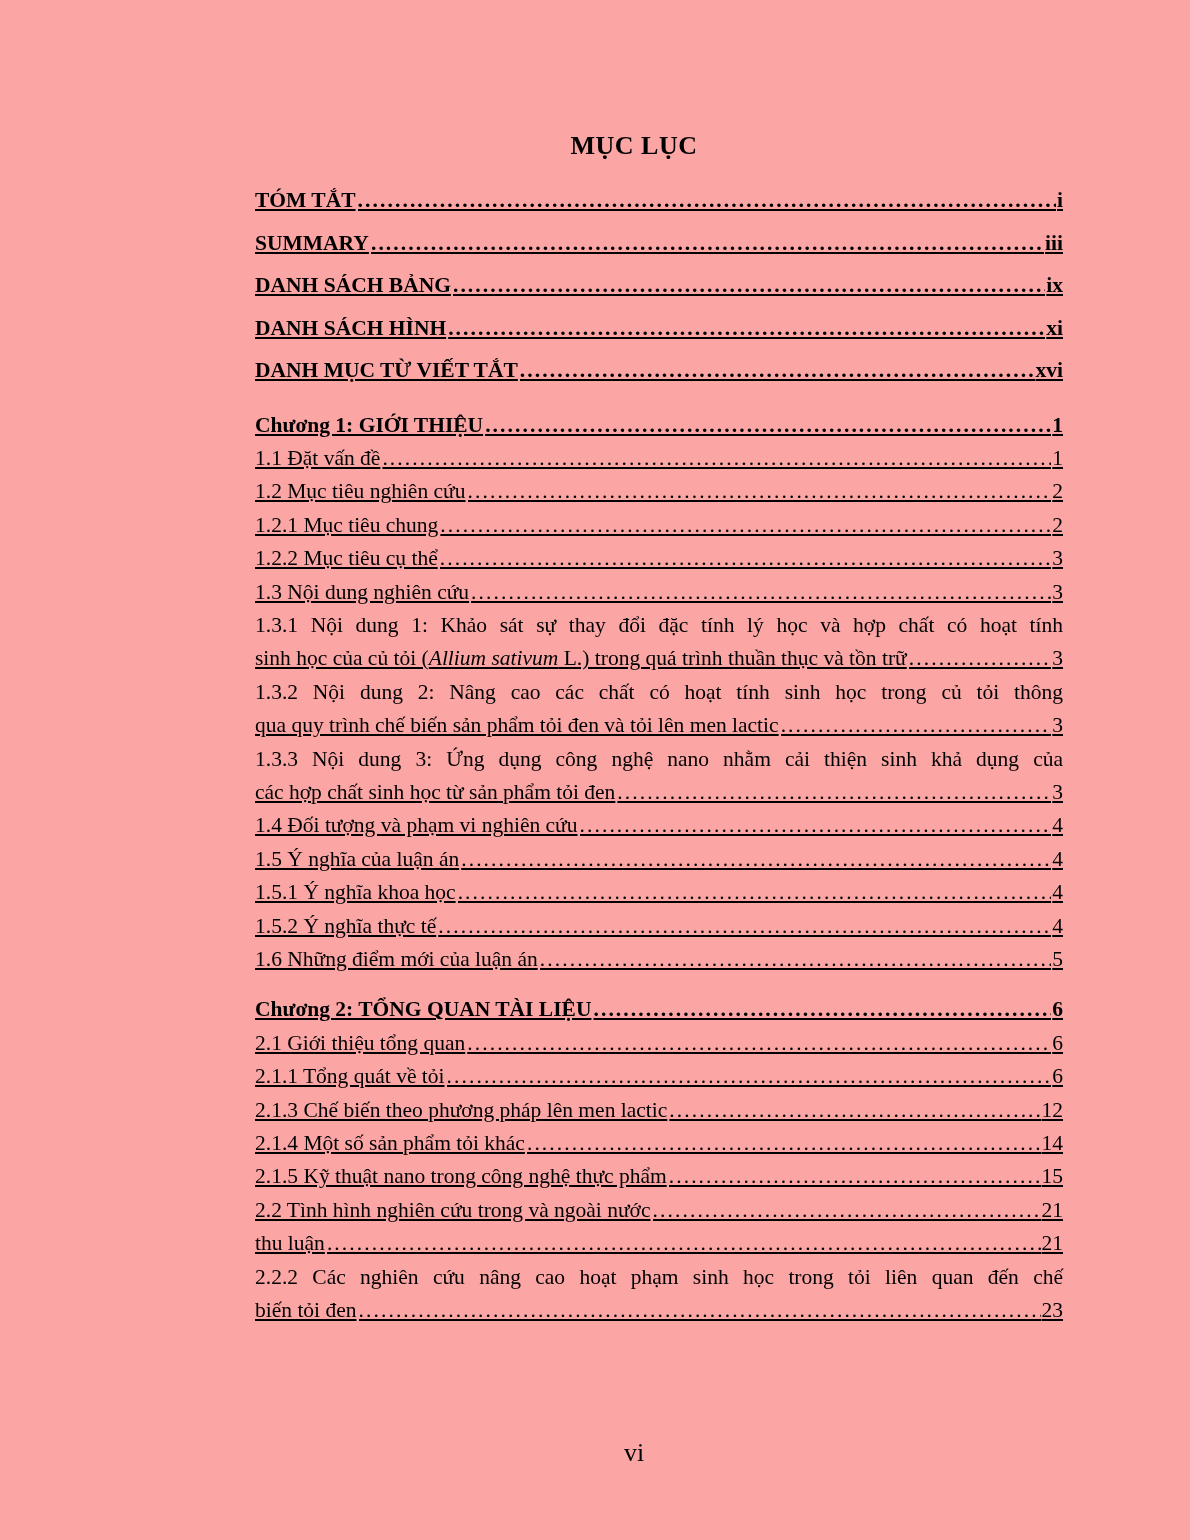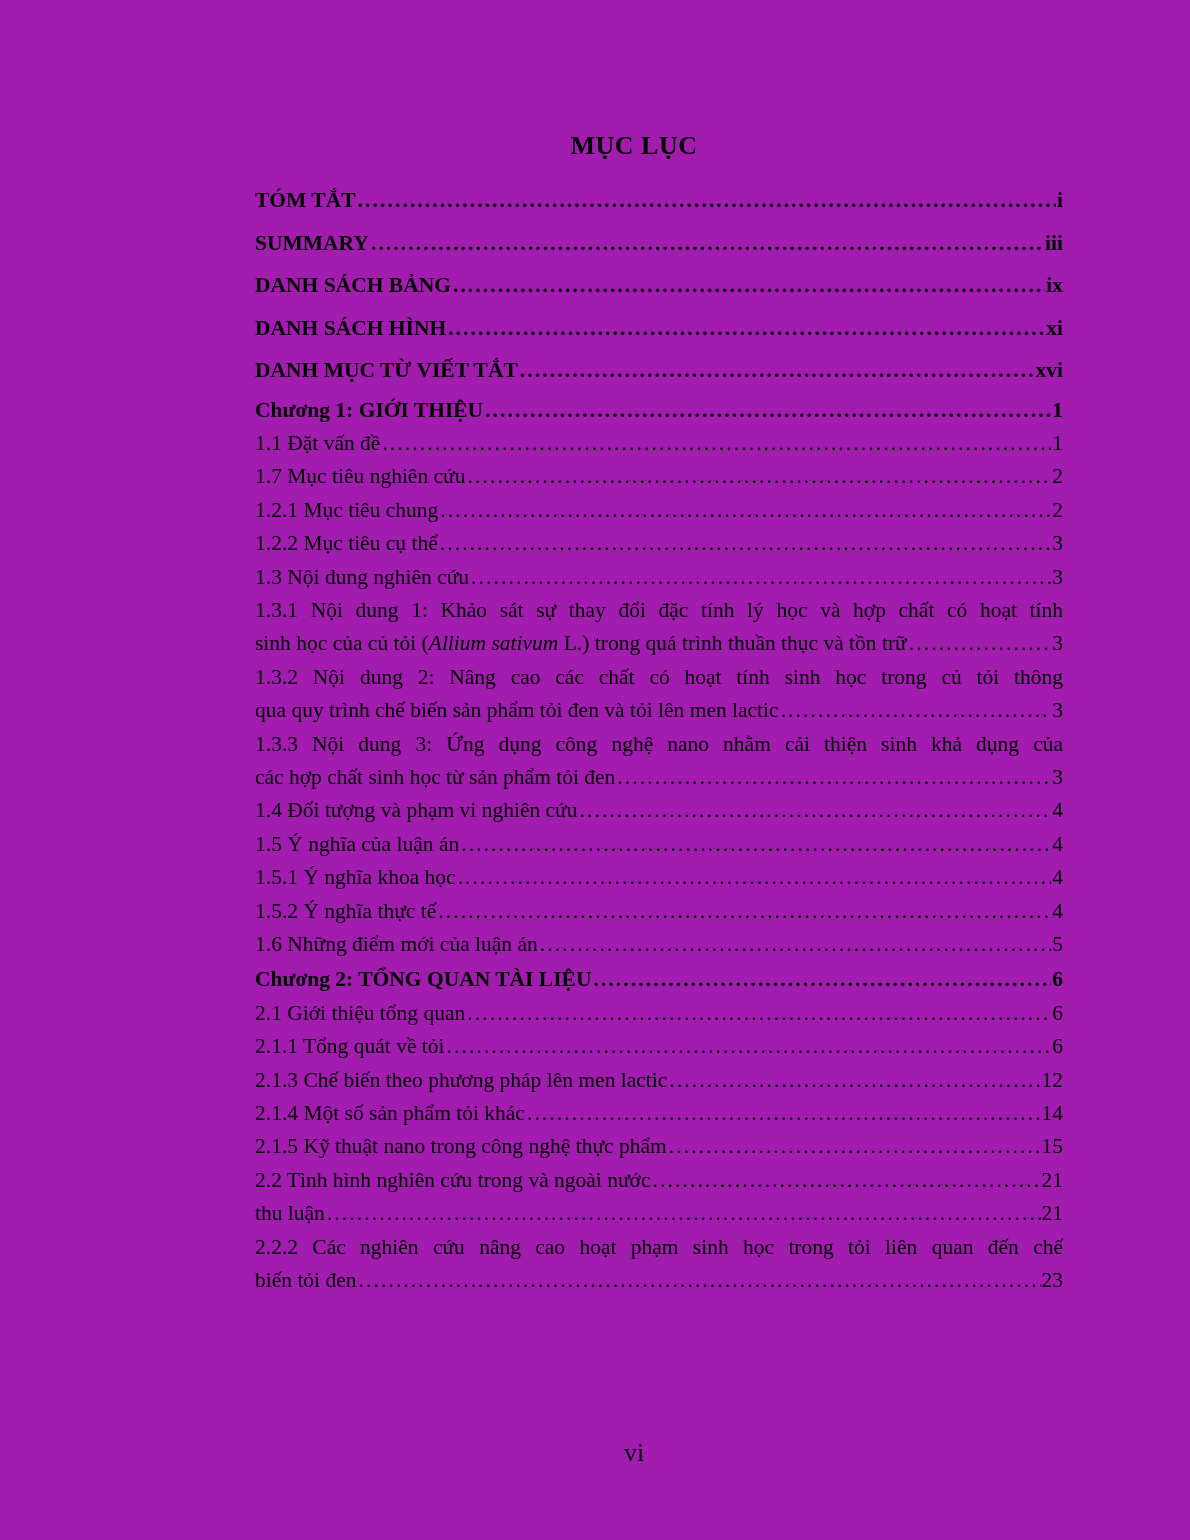--- a/index.html
+++ b/index.html
@@ -1,20 +1,20 @@
 <!DOCTYPE html>
 <html><head>
 <meta charset="utf-8">
 <style>
   html, body { margin: 0; padding: 0; background: #ffffff; }
   .page {
     position: relative;
     width: 1190px;
     height: 1540px;
-    background: #a21caf;
+    background: #fca5a5;
     color: #000000;
     font-family: "Liberation Serif", serif;
     overflow: hidden;
   }
   .content {
     position: absolute;
     left: 255px;
     top: 131px;
     width: 808px;
     font-size: 21.5px;
@@ -24,22 +24,22 @@
     margin: 0 0 18px 0;
     font-size: 26px;
     font-weight: 700;
     letter-spacing: 0.5px;
     text-align: center;
   }
   .entry { margin: 0; }
   .entry .line { line-height: 33.4px; }
   .entry.front .line { line-height: 42.5px; }
   .entry.front, .entry.chapter { font-weight: 700; }
-  .entry.chapter { margin-top: 2px; }
-  .leader-line { display: flex; align-items: flex-start; }
+  .entry.chapter { margin-top: 17px; }
+  .leader-line { display: flex; align-items: flex-start; text-decoration: underline; }
   .entry-text { flex: 0 0 auto; white-space: nowrap; }
   .wrap-line {
     text-align: justify;
     text-align-last: justify;
   }
   .dots {
     flex: 1 1 auto;
     overflow: hidden;
     white-space: nowrap;
     margin-left: 2px;
@@ -110,21 +110,21 @@
         </div>
         <div class="entry item">
           <div class="line leader-line">
             <span class="entry-text"><span>1.1 Đặt vấn đề </span></span>
             <span class="dots"></span>
             <span class="pagenum">1</span>
           </div>
         </div>
         <div class="entry item">
           <div class="line leader-line">
-            <span class="entry-text"><span>1.7 Mục tiêu nghiên cứu </span></span>
+            <span class="entry-text"><span>1.2 Mục tiêu nghiên cứu </span></span>
             <span class="dots"></span>
             <span class="pagenum">2</span>
           </div>
         </div>
         <div class="entry item">
           <div class="line leader-line">
             <span class="entry-text"><span>1.2.1 Mục tiêu chung</span></span>
             <span class="dots"></span>
             <span class="pagenum">2</span>
           </div>

